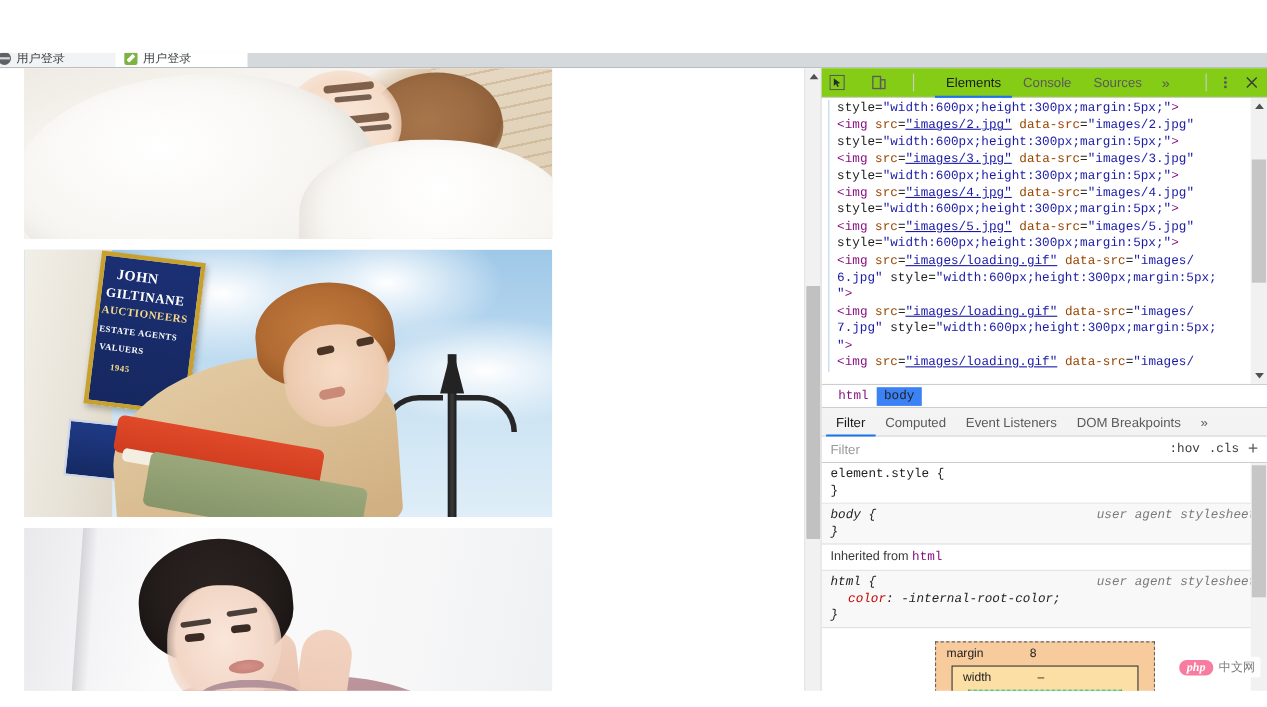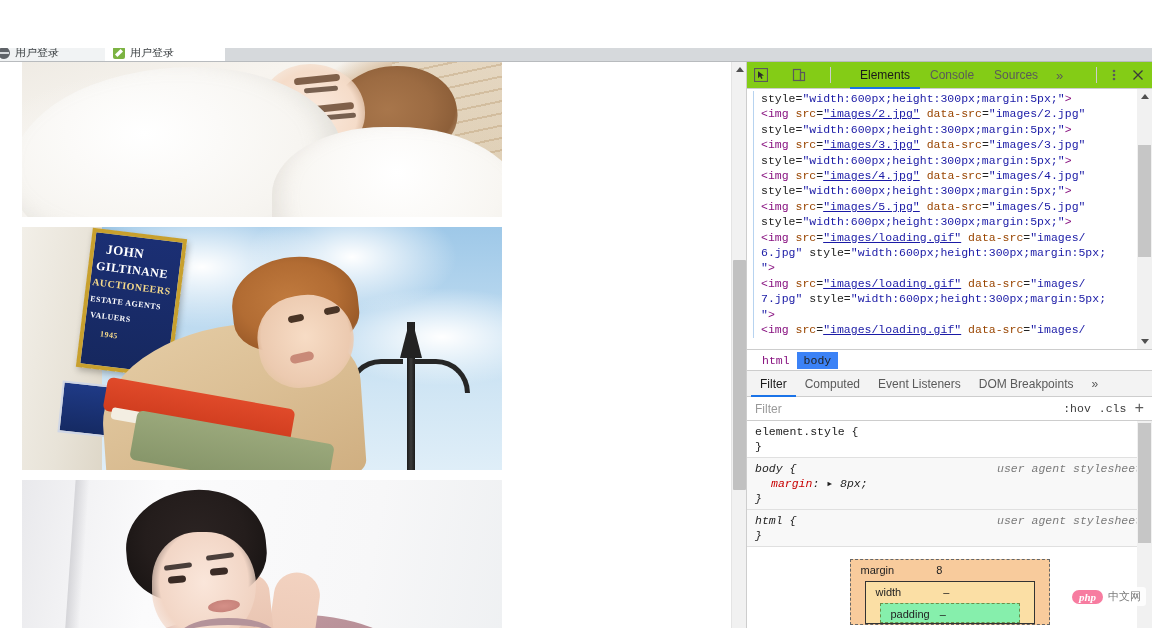--- a/index.html
+++ b/index.html
@@ -404,21 +404,21 @@
     margin: 3px 14px 0 14px; border: 1px dashed #6a8f4a; background:#86efac; padding:3px 0 0 0;
   }
 
   .rules-scroll {
     position:absolute; right:0; top:0; width:15px; bottom:0; background:#f1f1f1;
   }
   .rules-scroll .thumb { position:absolute; left:1px; top:2px; width:13px; height:120px; background:#c6c6c6; }
 
   
   .watermark {
-    position:absolute; right: 6px; bottom: 22px; display:flex; align-items:center; gap:5px;
+    position:absolute; right: 6px; bottom: 12px; display:flex; align-items:center; gap:5px;
     background: rgba(255,255,255,.82); padding: 2px 5px; border-radius: 3px;
   }
   .wm-php {
     background:#f77ca0; color:#fff; font-style:italic; font-weight:bold;
     font-size:11px; padding: 1px 7px; border-radius: 9px;
     font-family:"Liberation Serif", serif;
   }
   .wm-cn { color:#7a7a7a; font-size:11px; }
 </style>
 </head>
@@ -591,30 +591,34 @@
     <div class="rules">
 
       <div class="rule">
         <div class="sel-name">element.style {</div>
         <div class="sel-name">}</div>
       </div>
 
       <div class="rule ua">
         <span class="ua-tag">user agent stylesheet</span>
         <div class="sel-name it">body {</div>
-        <div>
-          <span class="prop it">margin</span><span class="pval it">: </span><span class="pval it">▸ 8px;</span>
-        </div>
         <div class="sel-name it">}</div>
       </div>
 
+      <div class="inherit-hdr">
+        <span>Inherited from</span>
+        <span class="tag">html</span>
+      </div>
 
       <div class="rule ua">
         <span class="ua-tag">user agent stylesheet</span>
         <div class="sel-name it">html {</div>
+        <div>
+          <span class="prop it">color</span><span class="pval it">: </span><span class="pval it">-internal-root-color;</span>
+        </div>
         <div class="sel-name it">}</div>
       </div>
 
       <div class="boxmodel">
         <div class="bm-margin">
           <div class="bm-row">
             <span class="bm-label">margin</span>
             <span class="bm-val">8</span>
           </div>
           <div class="bm-border">

